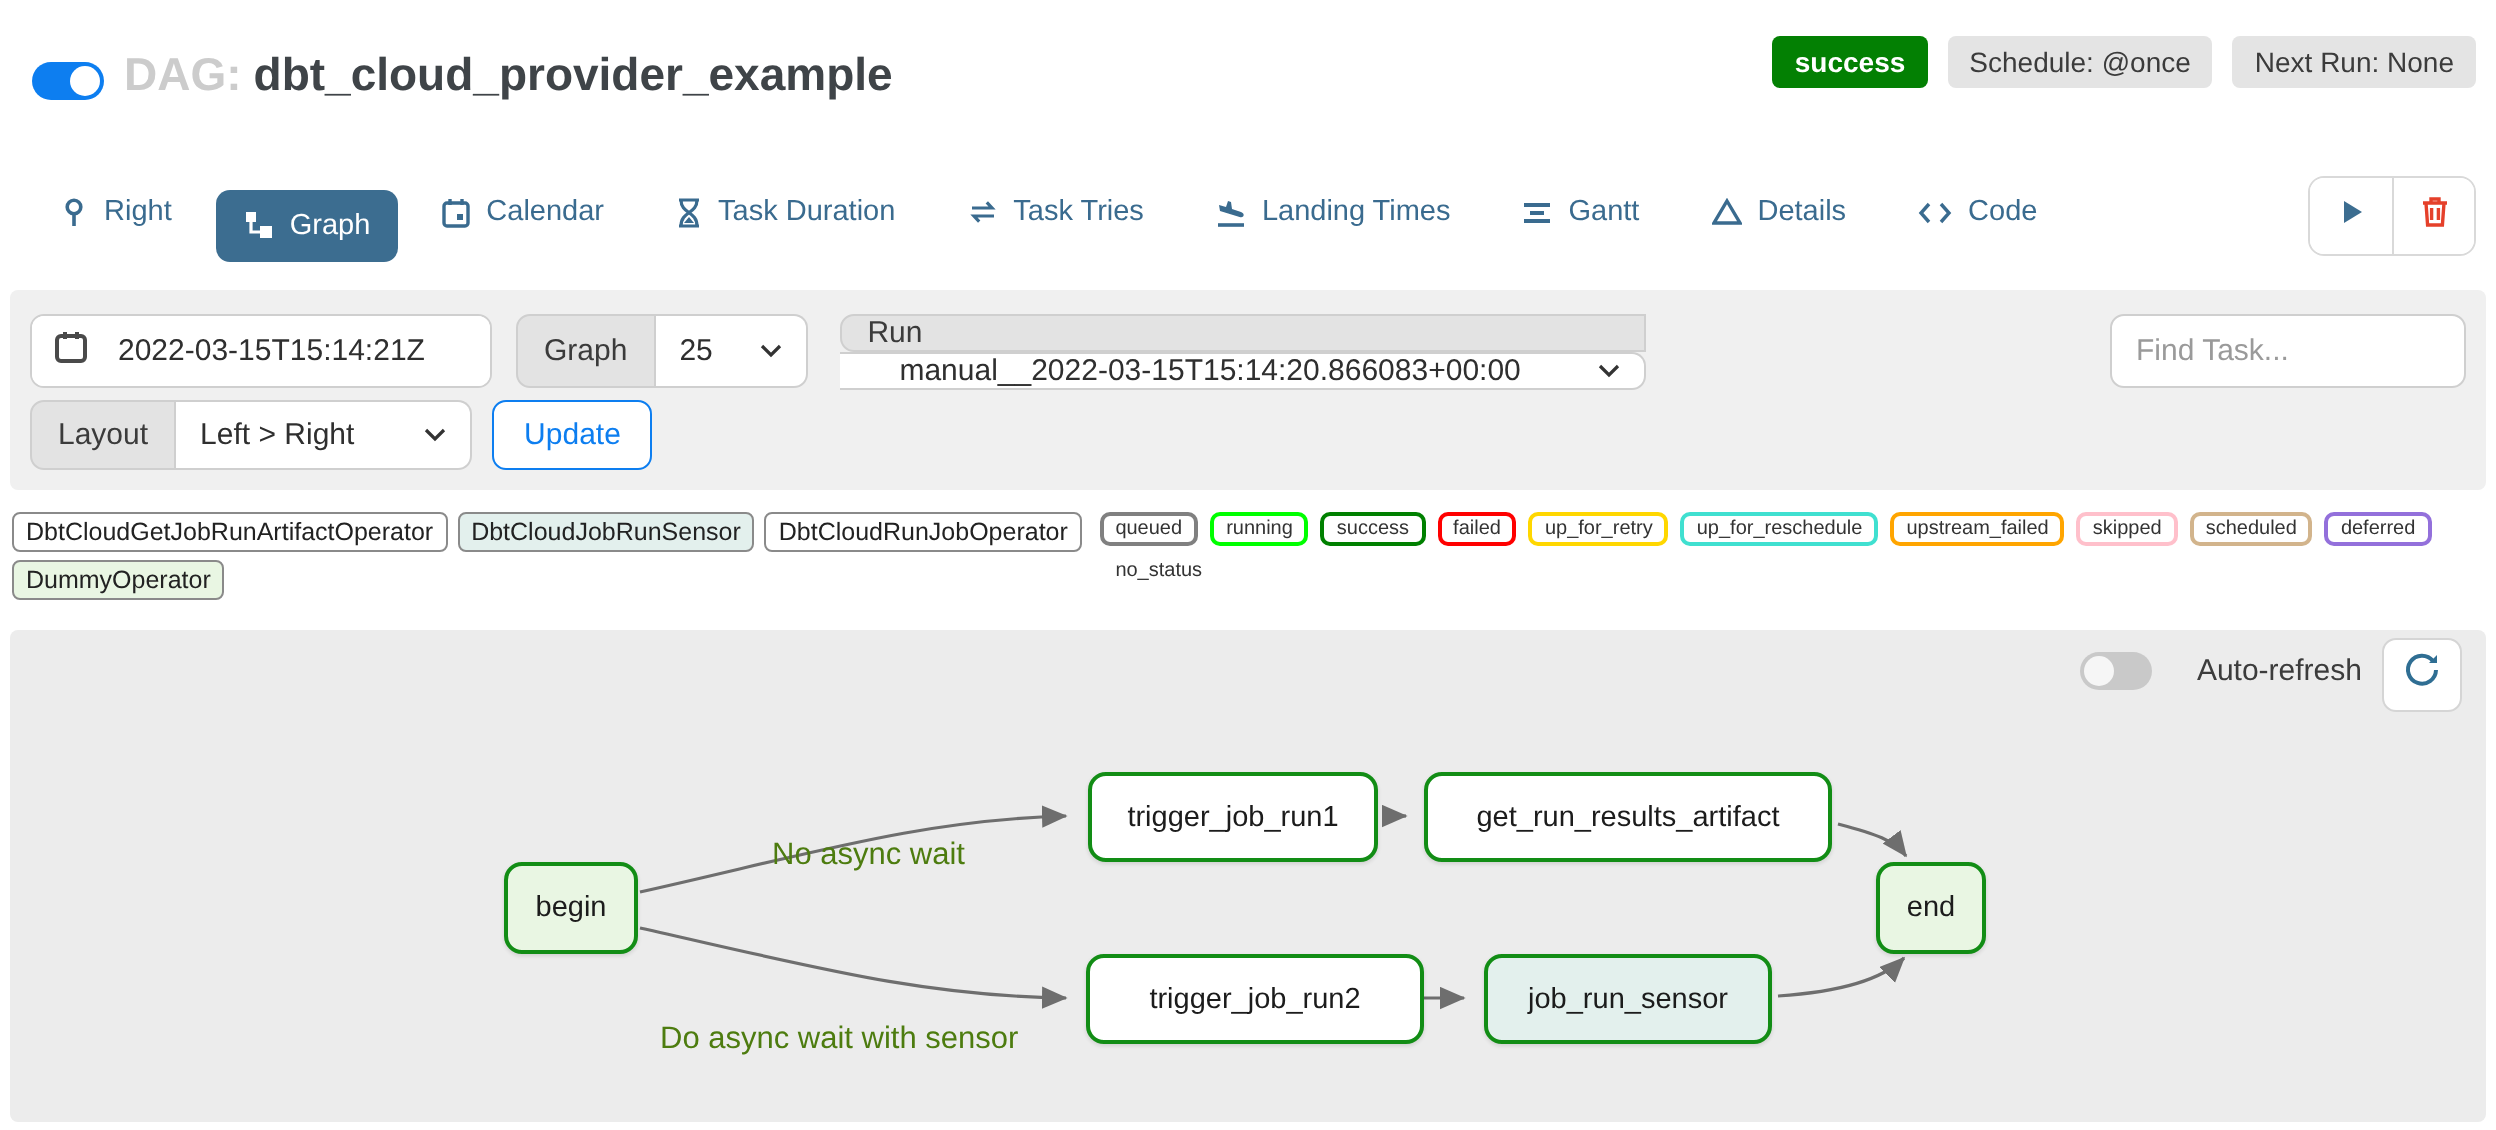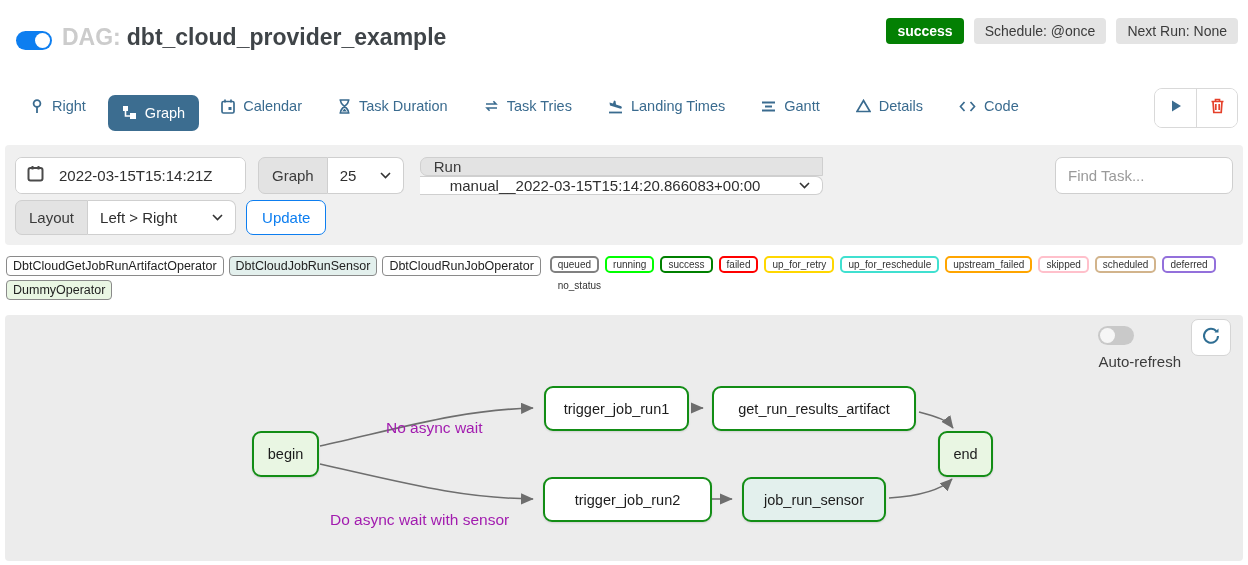--- a/index.html
+++ b/index.html
@@ -59,31 +59,31 @@
   .legend-statuses { width:694px; display:flex; flex-wrap:wrap; gap:4px 6px; align-items:center; }
   .op-chip { border:1px solid #8a8a8a; border-radius:4px; padding:2px 6px; font-size:12.5px; color:#222;
     background:#fff; white-space:nowrap; }
   .st-chip { border:2px solid #888; border-radius:5px; padding:1px 6px; font-size:10px; color:#333;
     background:#fff; white-space:nowrap; }
   .st-chip.noborder { border-color:transparent; }
 
   
   .graph-panel { position:absolute; top:315px; left:5px; width:1238px; height:246px;
     background:#ececec; border-radius:4px; }
-  .autorefresh { position:absolute; top:11px; right:62px; display:flex; align-items:flex-start; gap:8px;flex-direction:column; }
+  .autorefresh { position:absolute; top:11px; right:62px; display:flex; align-items:center; gap:22px; }
   .autorefresh .pill { width:36px; height:19px; border-radius:10px; background:#c9c9c9; position:relative; cursor:pointer; }
   .autorefresh .pill .knob { position:absolute; top:2px; left:2px; width:15px; height:15px; border-radius:50%; background:#f6f6f6; }
   .autorefresh .ar-label { font-size:15px; color:#3c3c3c; }
   .refresh-btn { position:absolute; top:4px; right:12px; width:40px; height:37px; background:#fff;
     border:1px solid #d5d5d5; border-radius:7px; display:flex; align-items:center; justify-content:center; cursor:pointer; }
   .edges { position:absolute; inset:0; width:100%; height:100%; }
   .node { position:absolute; display:flex; align-items:center; justify-content:center;
     border:2.5px solid #128d15; border-radius:9px; font-size:14.5px; color:#1c1c1c;
     box-shadow:0 1px 2px rgba(0,0,0,.12); cursor:pointer; white-space:nowrap; }
-  .edge-label { position:absolute; font-size:15.5px; color:#a21caf; white-space:nowrap; }
+  .edge-label { position:absolute; font-size:15.5px; color:#4d7c0f; white-space:nowrap; }
 </style>
 </head>
 <body>
 
 <div class="header">
   <div class="toggle on" style="background: rgb(13, 126, 240);">
     <div class="knob"></div>
   </div>
   <div class="dag-title-row">
     <span class="dag-prefix">DAG:</span><span class="dag-name">dbt_cloud_provider_example</span>

